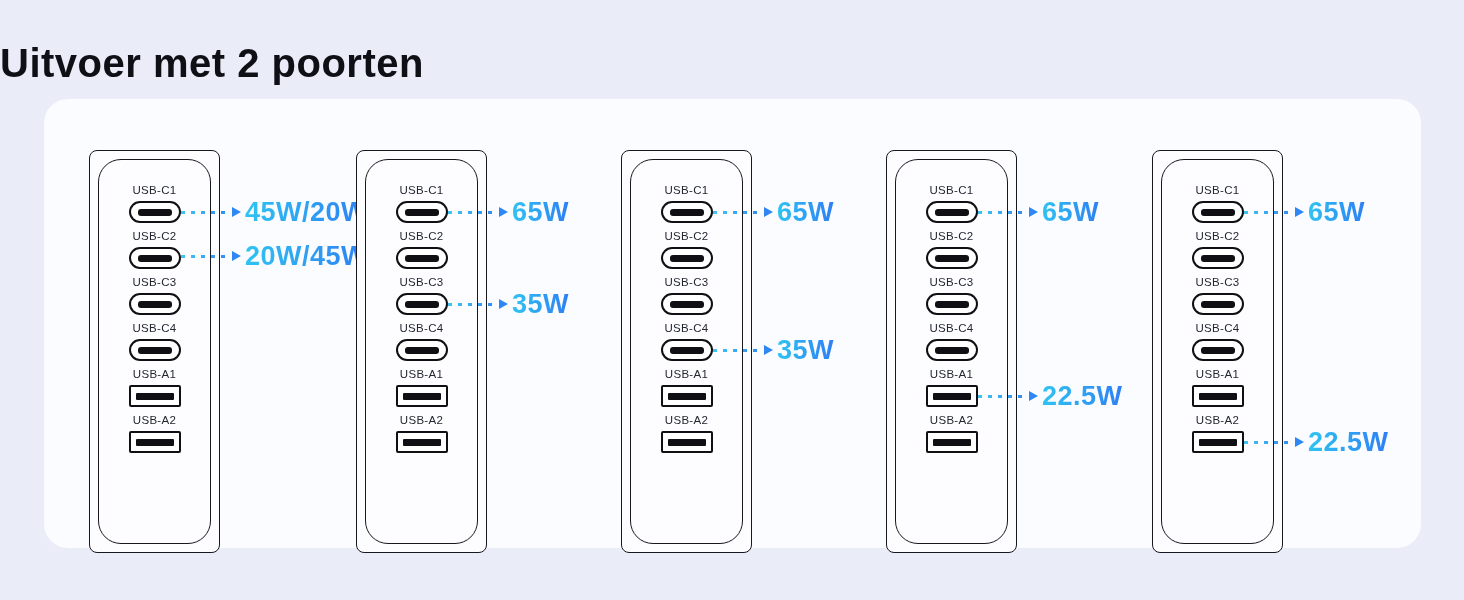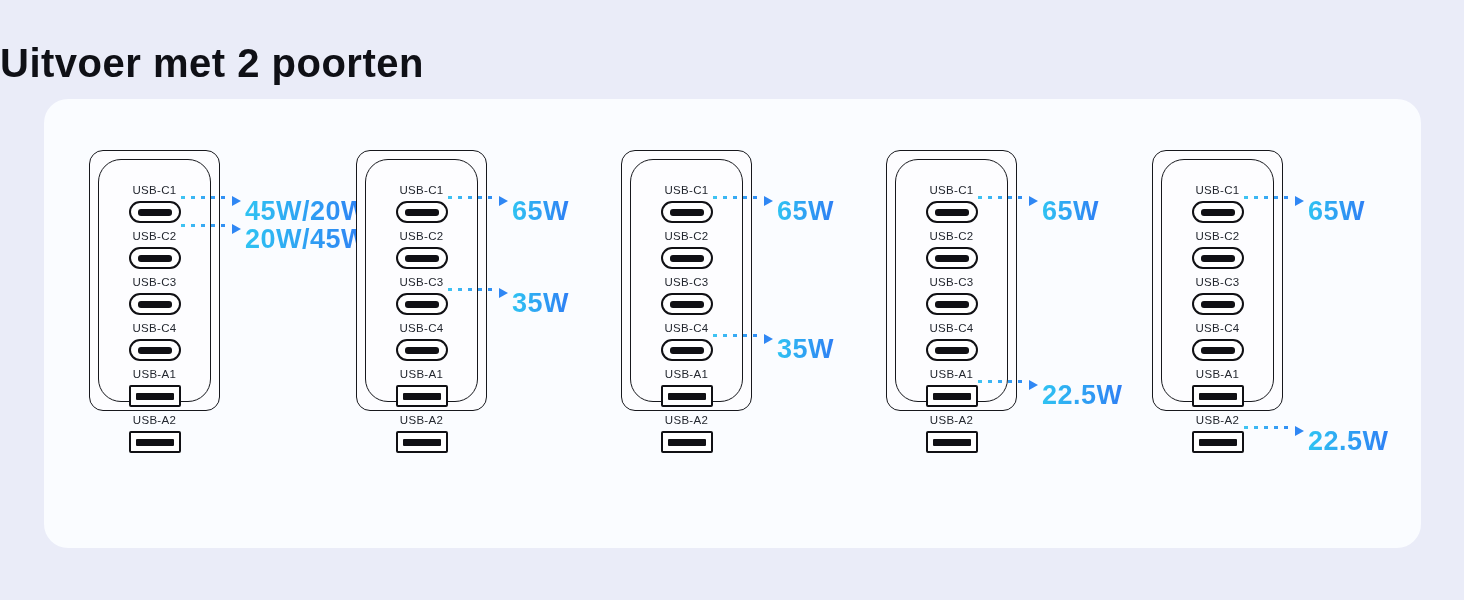--- a/index.html
+++ b/index.html
@@ -23,23 +23,23 @@
   .panel {
     position: absolute;
     left: 44px; top: 99px;
     width: 1377px; height: 449px;
     background: var(--panel-bg, #fafcff);
     border-radius: 24px;
   }
   .device {
     position: absolute;
     top: 51px;
-    width: 131px; height: 261px;
+    width: 131px; height: 403px;
     border: 1.5px solid var(--device-border, #17181d);
-    border-radius: 14px;
+    border-radius: 8px;
     background: var(--device-fill, #fdfdff);
     padding-left: 24px;
   }
   .device-inner {
     position: absolute;
     left: 8px; right: 8px; top: 8px; bottom: 8px;
     border: 1.5px solid var(--device-border, #17181d);
     border-radius: 23px;
   }
   .port-group {
@@ -73,20 +73,21 @@
     width: 34px; height: 7px;
     background: var(--port-bar, #101014);
     border-radius: 3px;
   }
   .port-shape.usb-a .port-bar { width: 38px; border-radius: 1px; }
   .annotation {
     position: absolute;
     left: 91px;
     height: 32px;
     display: flex;
+    align-items: center;
     white-space: nowrap;
   }
   .dash-line {
     width: 50px; height: 3px;
     background: linear-gradient(90deg, var(--dash-start, #3fc5f2), var(--dash-end, #2f87f4));
     -webkit-mask-image: repeating-linear-gradient(90deg, #000 0 4px, transparent 4px 10px);
     mask-image: repeating-linear-gradient(90deg, #000 0 4px, transparent 4px 10px);
   }
   .arrow-head {
     width: 0; height: 0;
@@ -148,21 +149,21 @@
         <div class="port-label">USB-A2</div>
         <div class="port-shape usb-a">
           <div class="port-bar"></div>
         </div>
       </div>
       <div class="annotation" style="top: 45px;">
         <div class="dash-line"></div>
         <div class="arrow-head"></div>
         <span class="watt">45W/20W</span>
       </div>
-      <div class="annotation" style="top: 73px;">
+      <div class="annotation" style="top: 89px;">
         <div class="dash-line"></div>
         <div class="arrow-head"></div>
         <span class="watt">20W/45W</span>
       </div>
     </div>
     <div class="device" style="left: 312px;">
       <div class="device-inner"></div>
       <div class="port-group" style="top: 32px;">
         <div class="port-label">USB-C1</div>
         <div class="port-shape usb-c">

